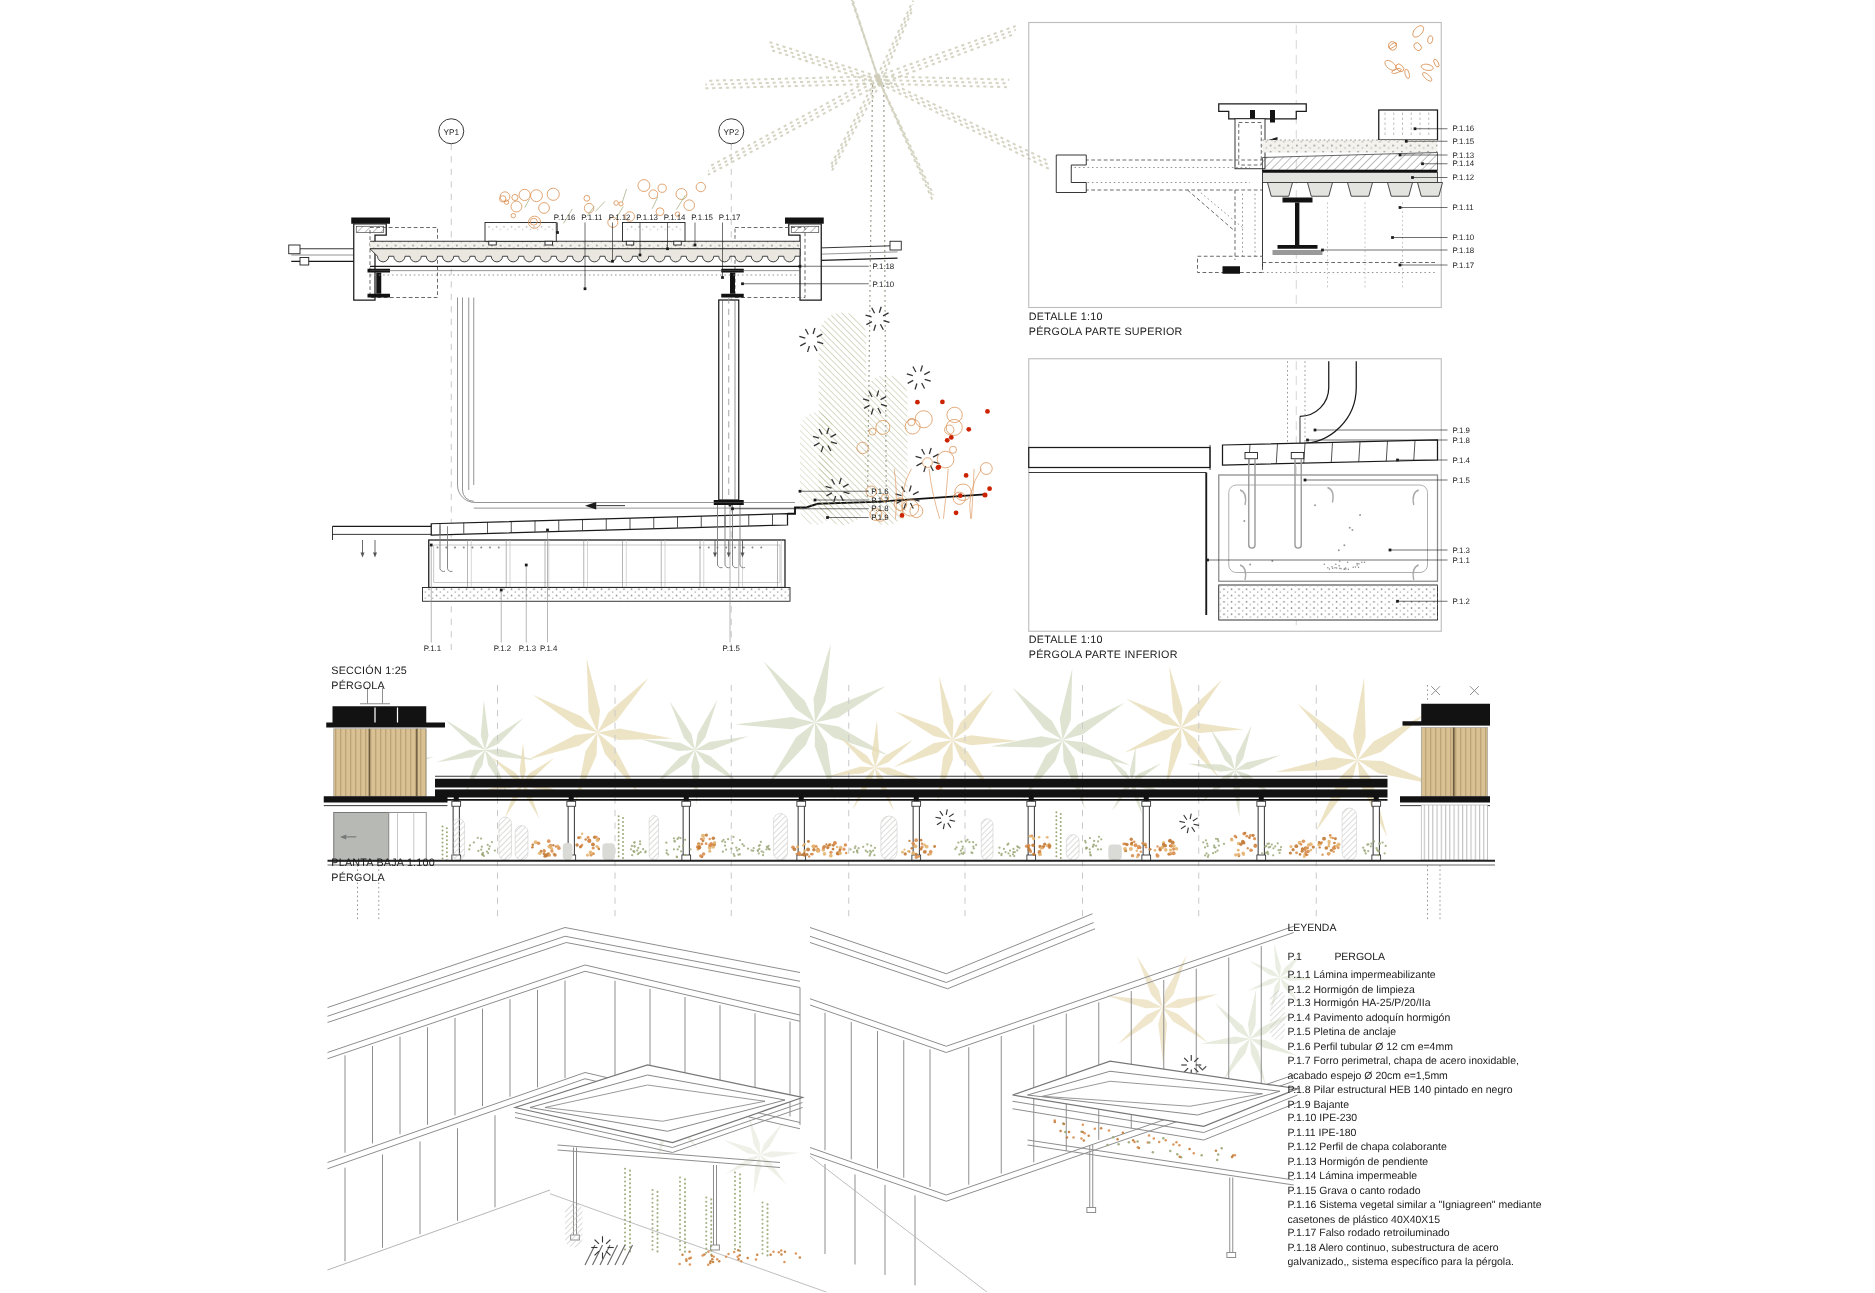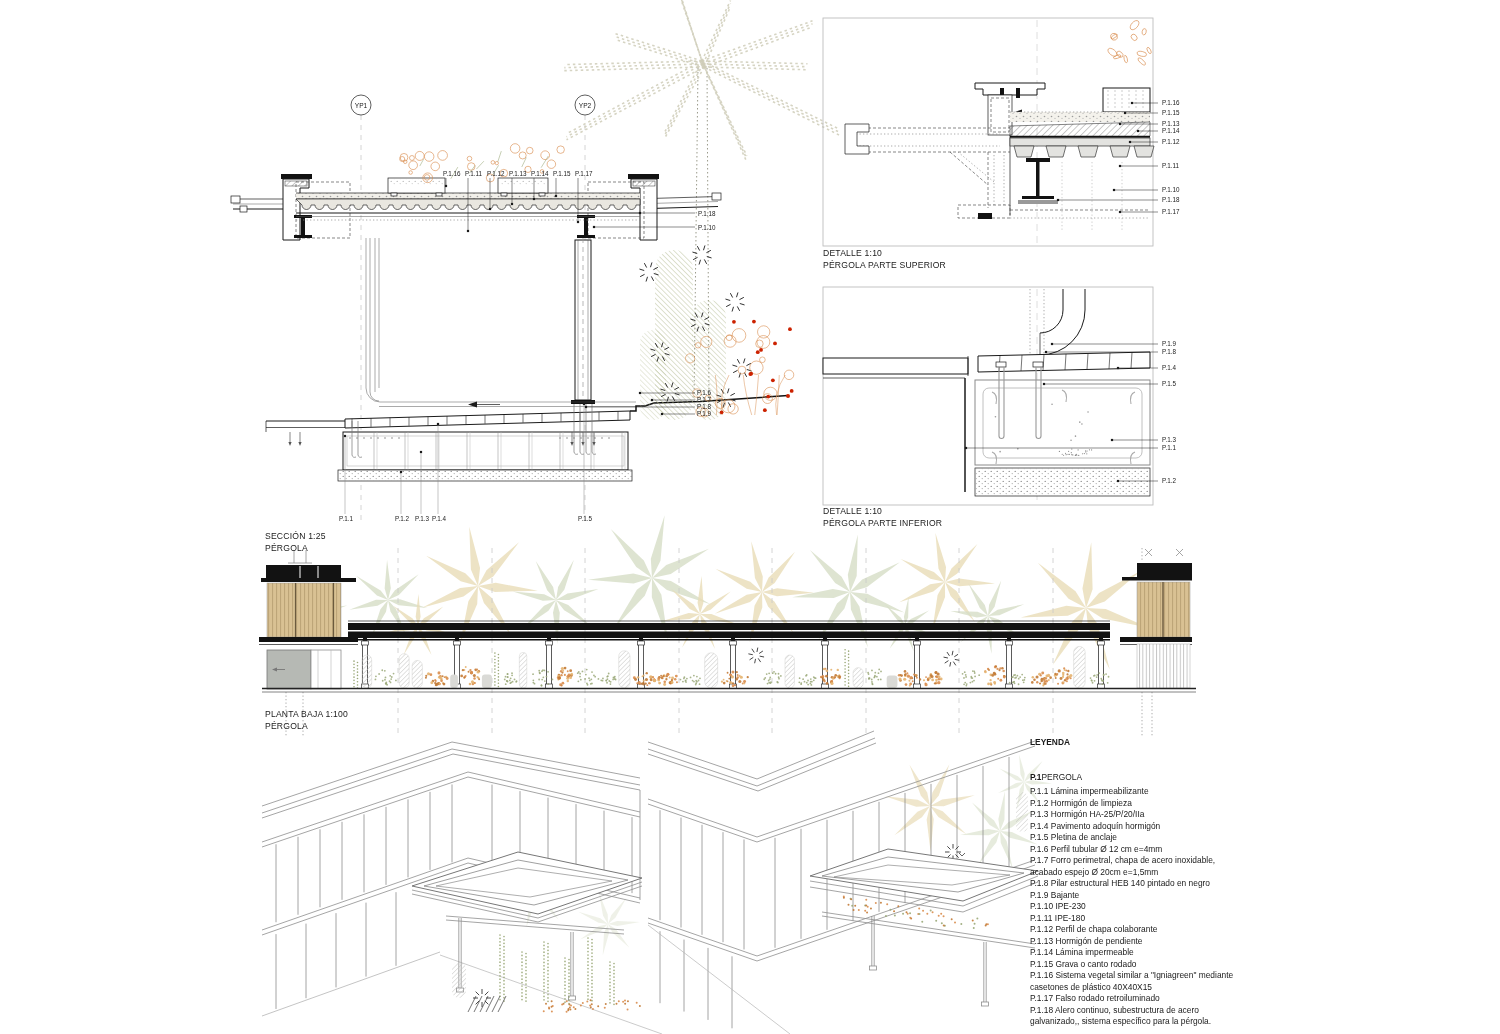--- a/index.html
+++ b/index.html
@@ -14,23 +14,23 @@
   .s15{stroke:#111;stroke-width:1.5;fill:none}
   .sg{stroke:#8f8f8f;stroke-width:.8;fill:none}
   .sgl{stroke:#b5b5b5;stroke-width:.6;fill:none}
   .dsh{stroke:#555;stroke-width:.7;fill:none;stroke-dasharray:3 2}
   .ddt{stroke:#888;stroke-width:.7;fill:none;stroke-dasharray:1.3 2.2}
   .grid{stroke:#c9c9c9;stroke-width:.8;fill:none;stroke-dasharray:5 5}
   .wf{fill:#fff}.bk{fill:#121212}
   .frame{stroke:#bdbdbd;stroke-width:.9;fill:none}
   .title-block{position:absolute;font-size:8.6px;font-weight:400;line-height:12px;letter-spacing:.2px;white-space:nowrap}
   #legend{position:absolute;left:1030px;top:737px;width:208px;font-size:8.4px;line-height:11.5px}
-  #legend .lg-title{font-weight:700;margin-bottom:23px}
+  #legend .lg-title{font-weight:400;margin-bottom:11px}
   #legend .lg-group{margin-bottom:3px}
-  #legend .lg-group b{font-weight:700;margin-right:0}
+  #legend .lg-group b{font-weight:400;margin-right:26px}
   #legend .lg-item{margin:0}
 </style>
 </head>
 <body>
 
 <div id="sheet">
 <svg id="cv" width="1500" height="1034" viewBox="0 0 1500 1034">
   <defs>
     <pattern id="p-wood" width="4" height="10" patternUnits="userSpaceOnUse">
       <rect width="4" height="10" fill="#d9c193"></rect>
@@ -1867,21 +1867,21 @@
       <div>PÉRGOLA</div>
 </div>
 <div class="title-block" style="left:823px;top:247px">
   <div>DETALLE 1:10</div>
       <div>PÉRGOLA PARTE SUPERIOR</div>
 </div>
 <div class="title-block" style="left:823px;top:505px">
   <div>DETALLE 1:10</div>
       <div>PÉRGOLA PARTE INFERIOR</div>
 </div>
-<div class="title-block" style="left:265px;top:708px">
+<div class="title-block" style="left:265px;top:684px">
   <div>PLANTA BAJA 1:100</div>
       <div>PÉRGOLA</div>
 </div>
 
 <div id="legend">
   <div class="lg-title">LEYENDA</div>
   <div class="lg-group">
     <b>P.1</b><span>PERGOLA</span>
   </div>
   <div id="lg-items">

